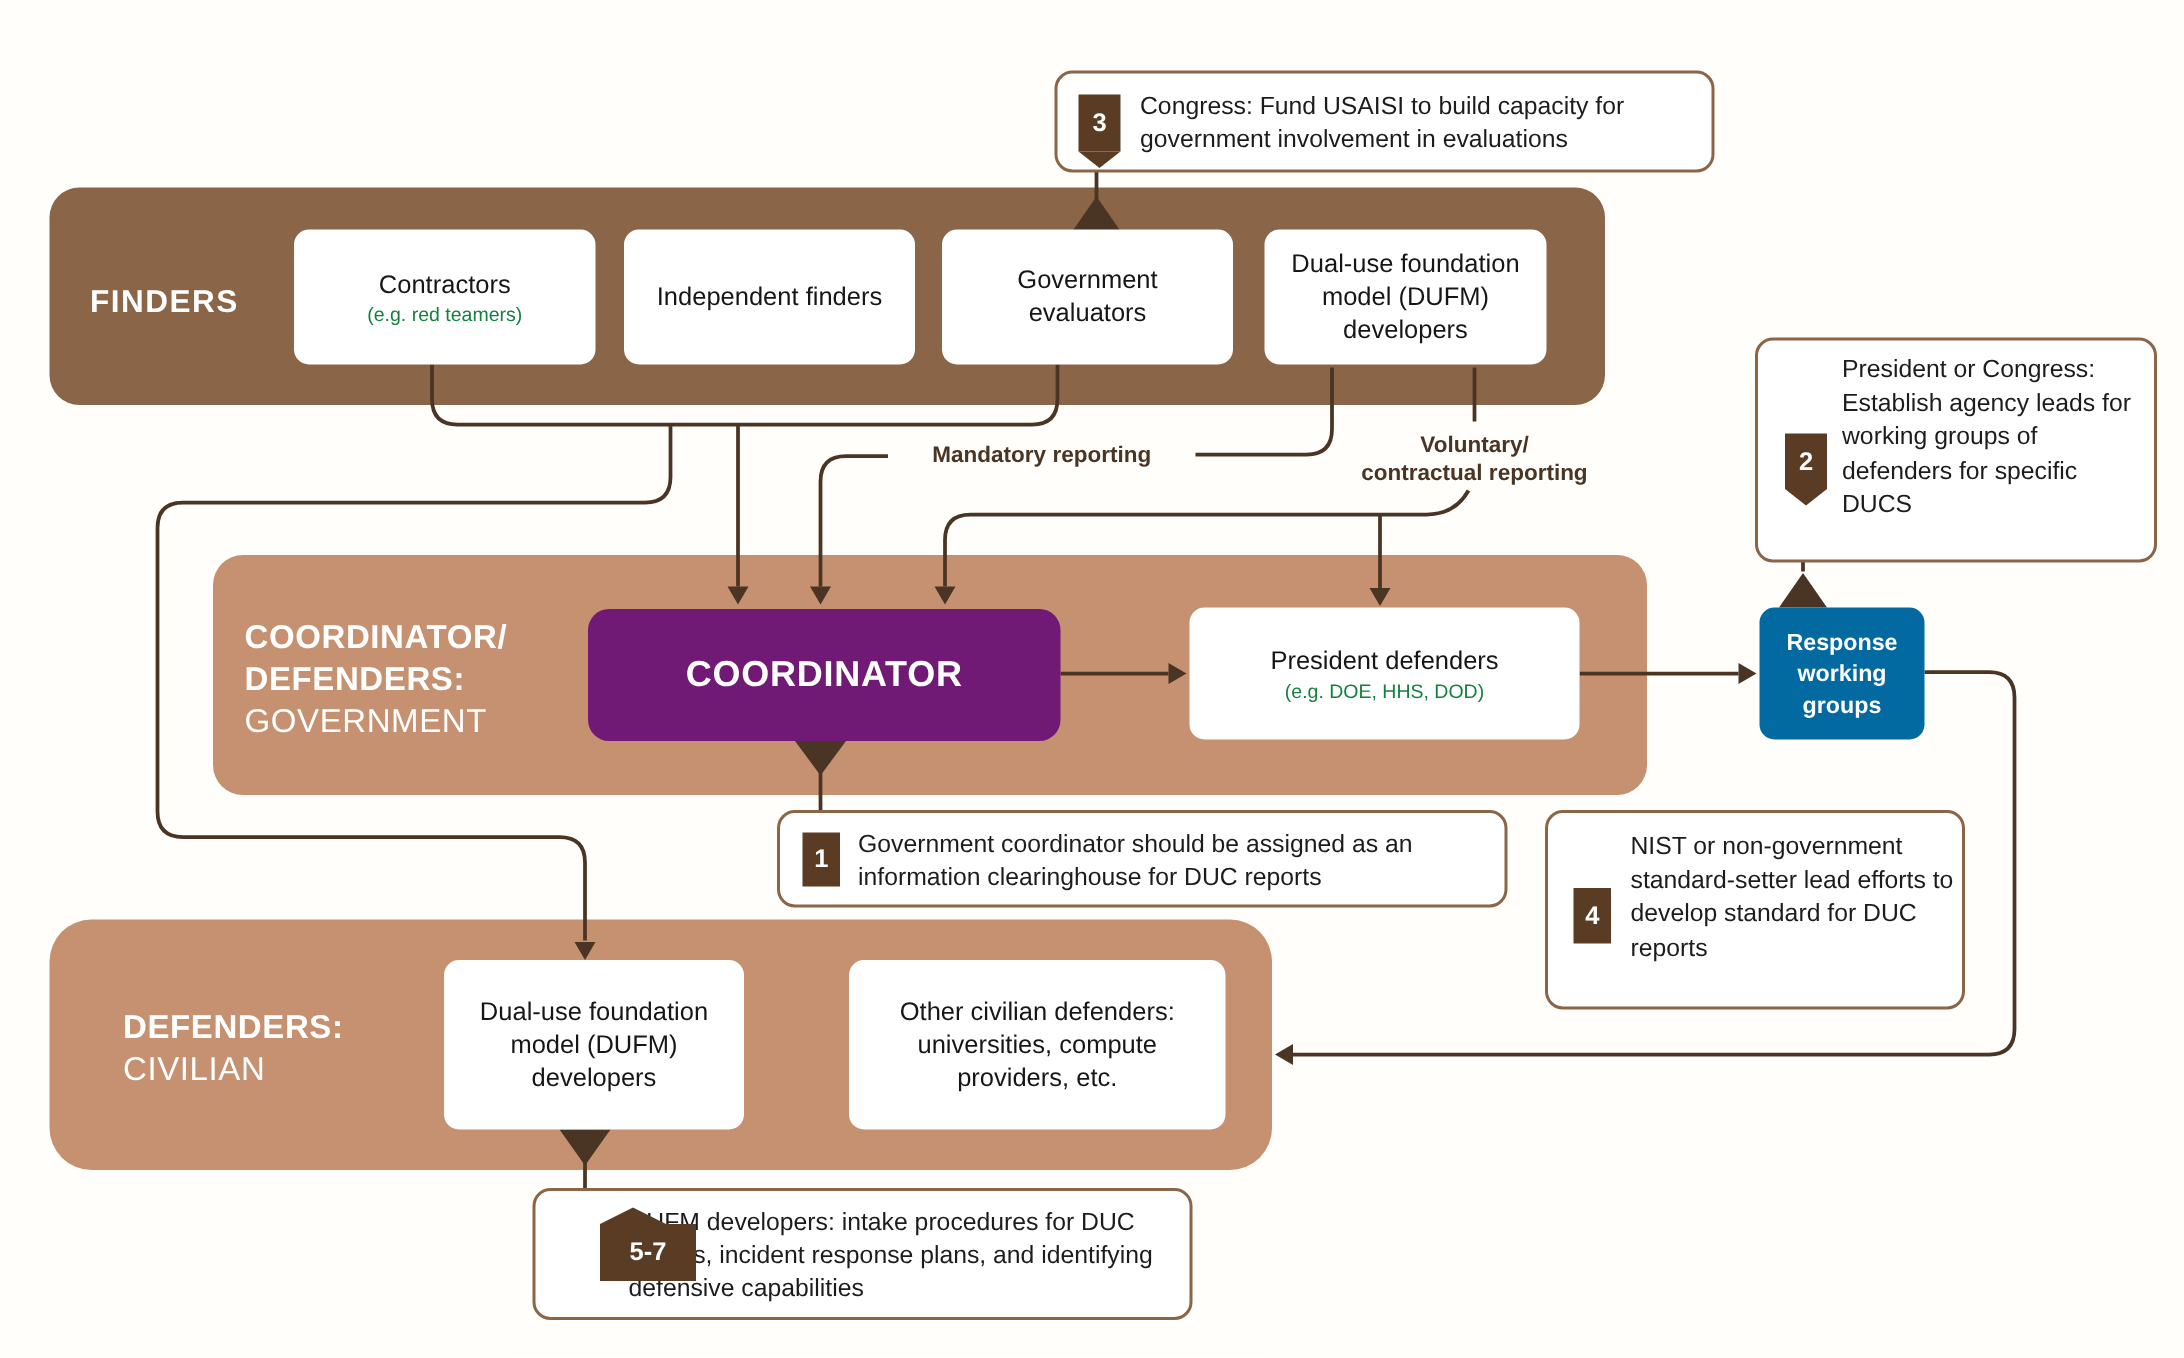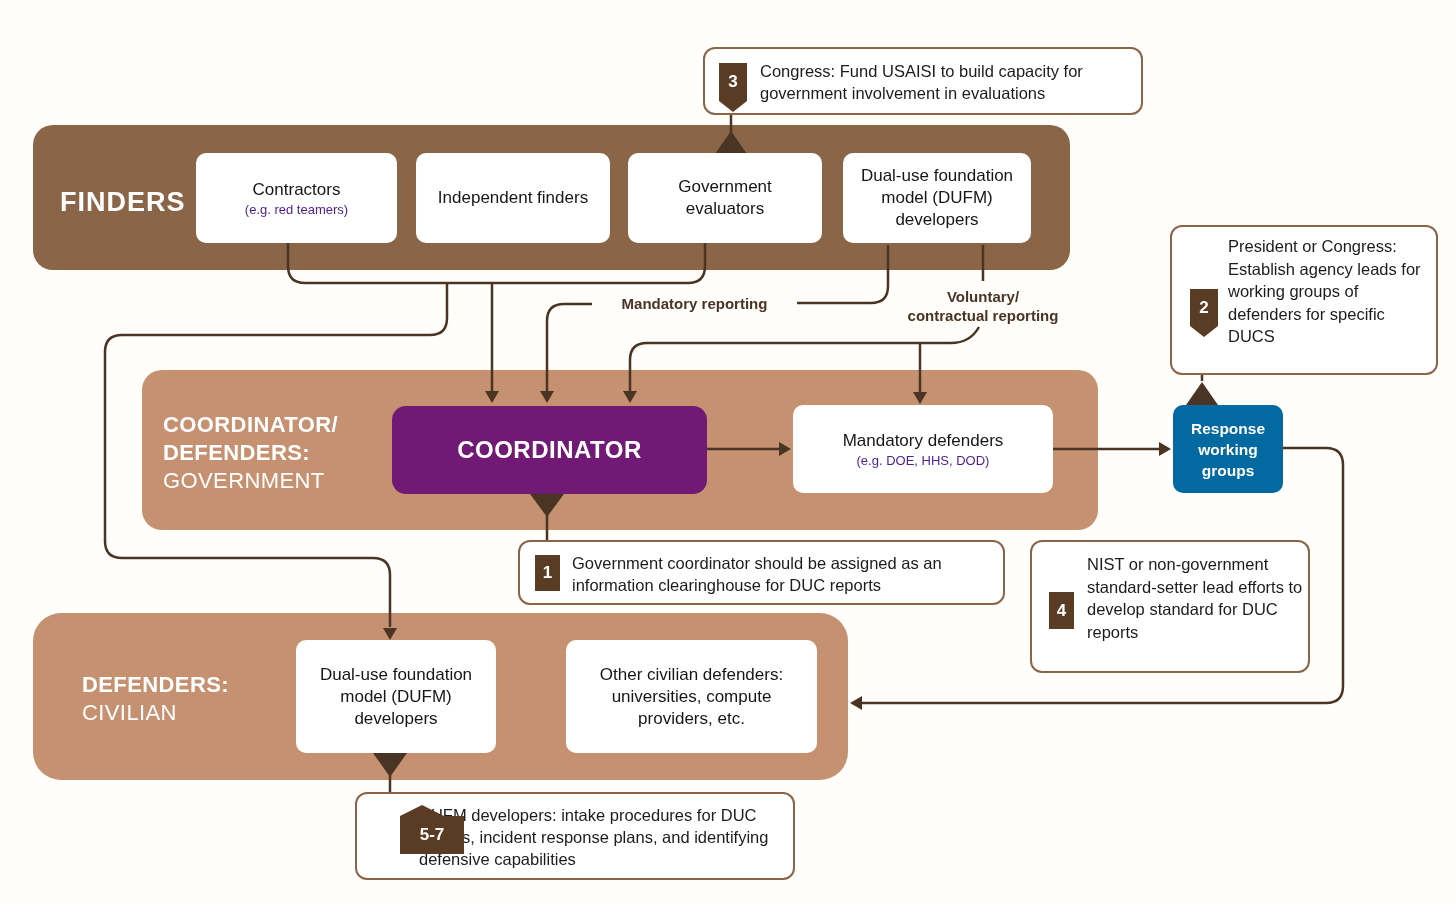--- a/index.html
+++ b/index.html
@@ -7,34 +7,34 @@
          font-family:"Liberation Sans",sans-serif;}
 
   
   .band{position:absolute;}
   #band-finders{left:33px;top:125px;width:1037px;height:145px;background:#8a6548;border-radius:20px;}
   #band-gov{left:142px;top:370px;width:956px;height:160px;background:#c69170;border-radius:20px;}
   #band-civ{left:33px;top:613px;width:815px;height:167px;background:#c69170;border-radius:28px;}
 
   .band-label{position:absolute;color:#ffffff;font-size:22px;line-height:28px;letter-spacing:.4px;z-index:3;}
   .band-label .b{font-weight:bold;}
-  #lbl-finders{left:60px;top:188px;font-size:27px;font-weight:bold;letter-spacing:1px;}
+  #lbl-finders{left:60px;top:188px;font-size:21px;font-weight:bold;letter-spacing:1px;}
   #lbl-gov{left:163px;top:411px;}
   #lbl-civ{left:82px;top:671px;}
 
   
   #wires{position:absolute;left:0;top:0;z-index:2;}
   #wires path{stroke:#4a3423;stroke-width:2.5px;fill:none;}
   #wires polygon{fill:#4a3423;stroke:none;}
 
   
   .wbox{position:absolute;background:#ffffff;border-radius:10px;z-index:3;
         display:flex;flex-direction:column;align-items:center;justify-content:center;text-align:center;}
   .wbox .t{font-size:17px;line-height:22px;color:#161616;padding:0 9px;}
-  .wbox .s{font-size:13px;line-height:17px;color:#4c1d95;}
+  .wbox .s{font-size:13px;line-height:17px;color:#15803d;}
   #box-contractors{left:196px;top:153px;width:201px;height:90px;}
   #box-independent{left:416px;top:153px;width:194px;height:90px;}
   #box-goveval{left:628px;top:153px;width:194px;height:90px;}
   #box-dufmfinder{left:843px;top:153px;width:188px;height:90px;}
   #box-govdef{left:793px;top:405px;width:260px;height:88px;}
   #box-civdufm{left:296px;top:640px;width:200px;height:113px;}
   #box-civother{left:566px;top:640px;width:251px;height:113px;}
 
   #box-coordinator{position:absolute;left:392px;top:406px;width:315px;height:88px;background:#701a75;
         border-radius:14px;color:#ffffff;font-weight:bold;font-size:24px;letter-spacing:.5px;z-index:3;
@@ -150,21 +150,21 @@
   </div>
   <div class="wbox" id="box-goveval">
     <div class="t">Government evaluators</div>
   </div>
   <div class="wbox" id="box-dufmfinder">
     <div class="t">Dual-use foundation model (DUFM) developers</div>
   </div>
 
   <div id="box-coordinator">COORDINATOR</div>
   <div class="wbox" id="box-govdef">
-    <div class="t">Mandatory defenders</div>
+    <div class="t">President defenders</div>
     <div class="s">(e.g. DOE, HHS, DOD)</div>
   </div>
   <div id="box-response">Response working groups</div>
 
   <div class="wbox" id="box-civdufm">
     <div class="t">Dual-use foundation model (DUFM) developers</div>
   </div>
   <div class="wbox" id="box-civother">
     <div class="t">Other civilian defenders: universities, compute providers, etc.</div>
   </div>

